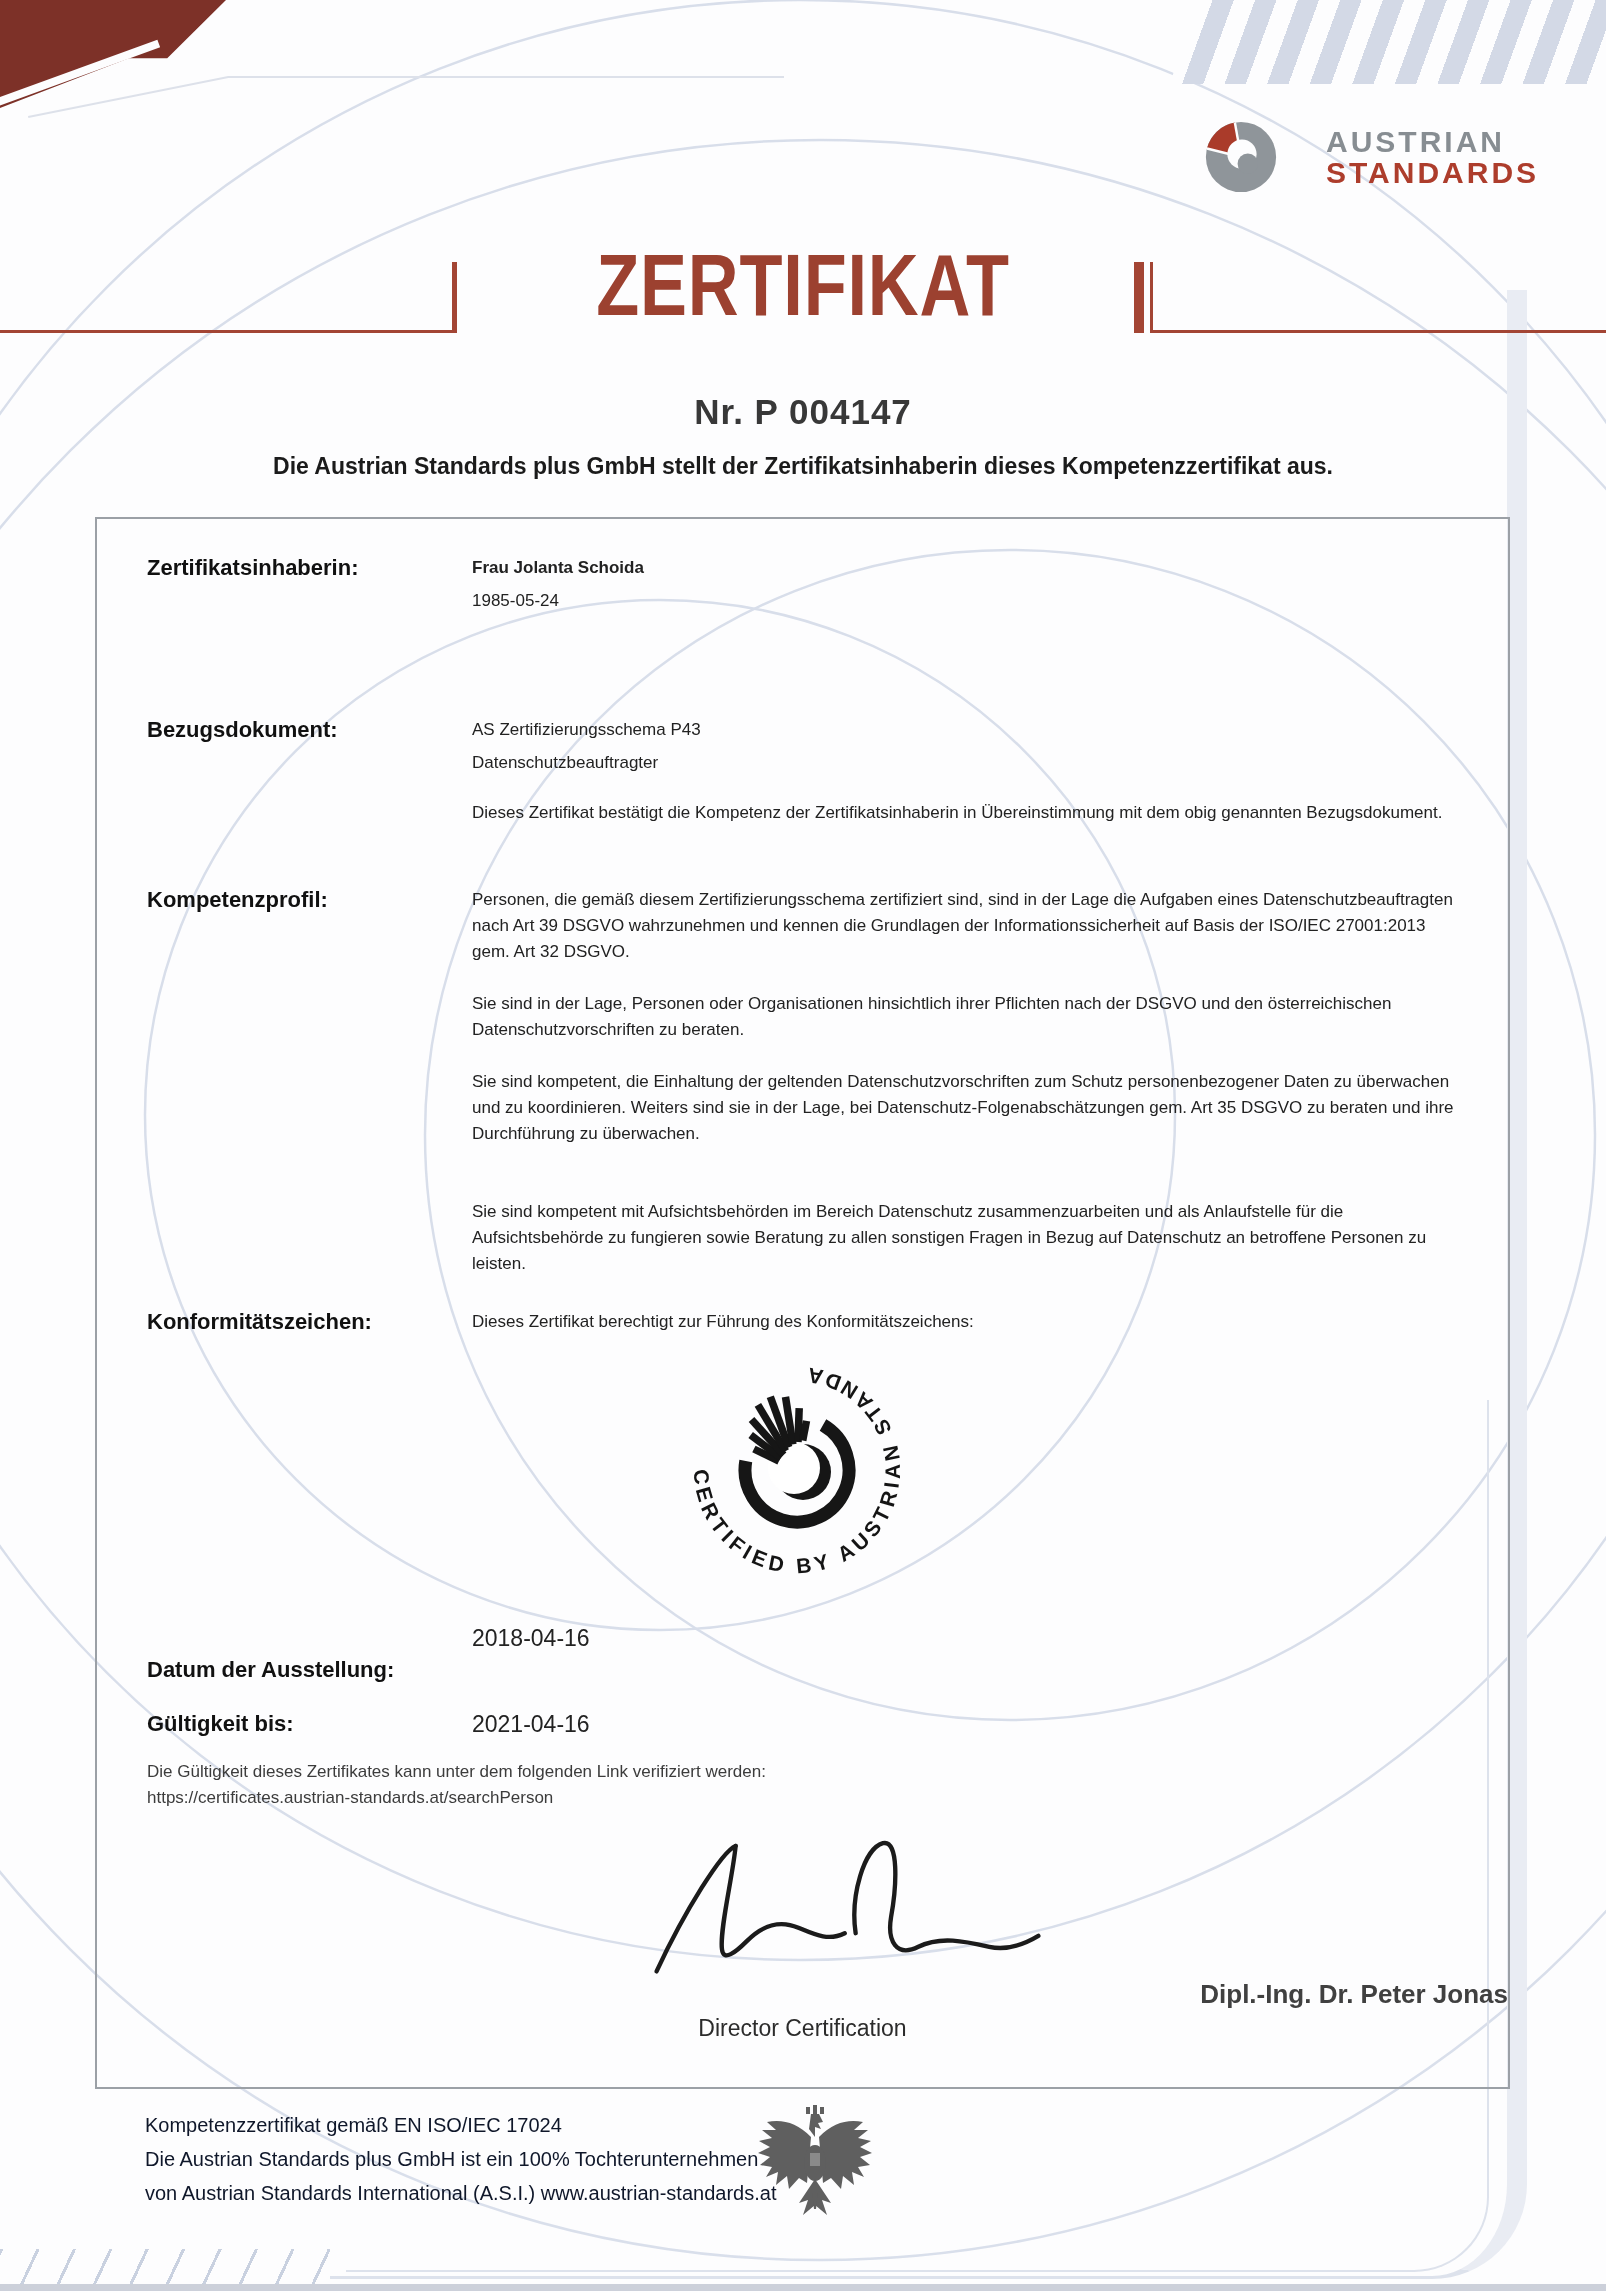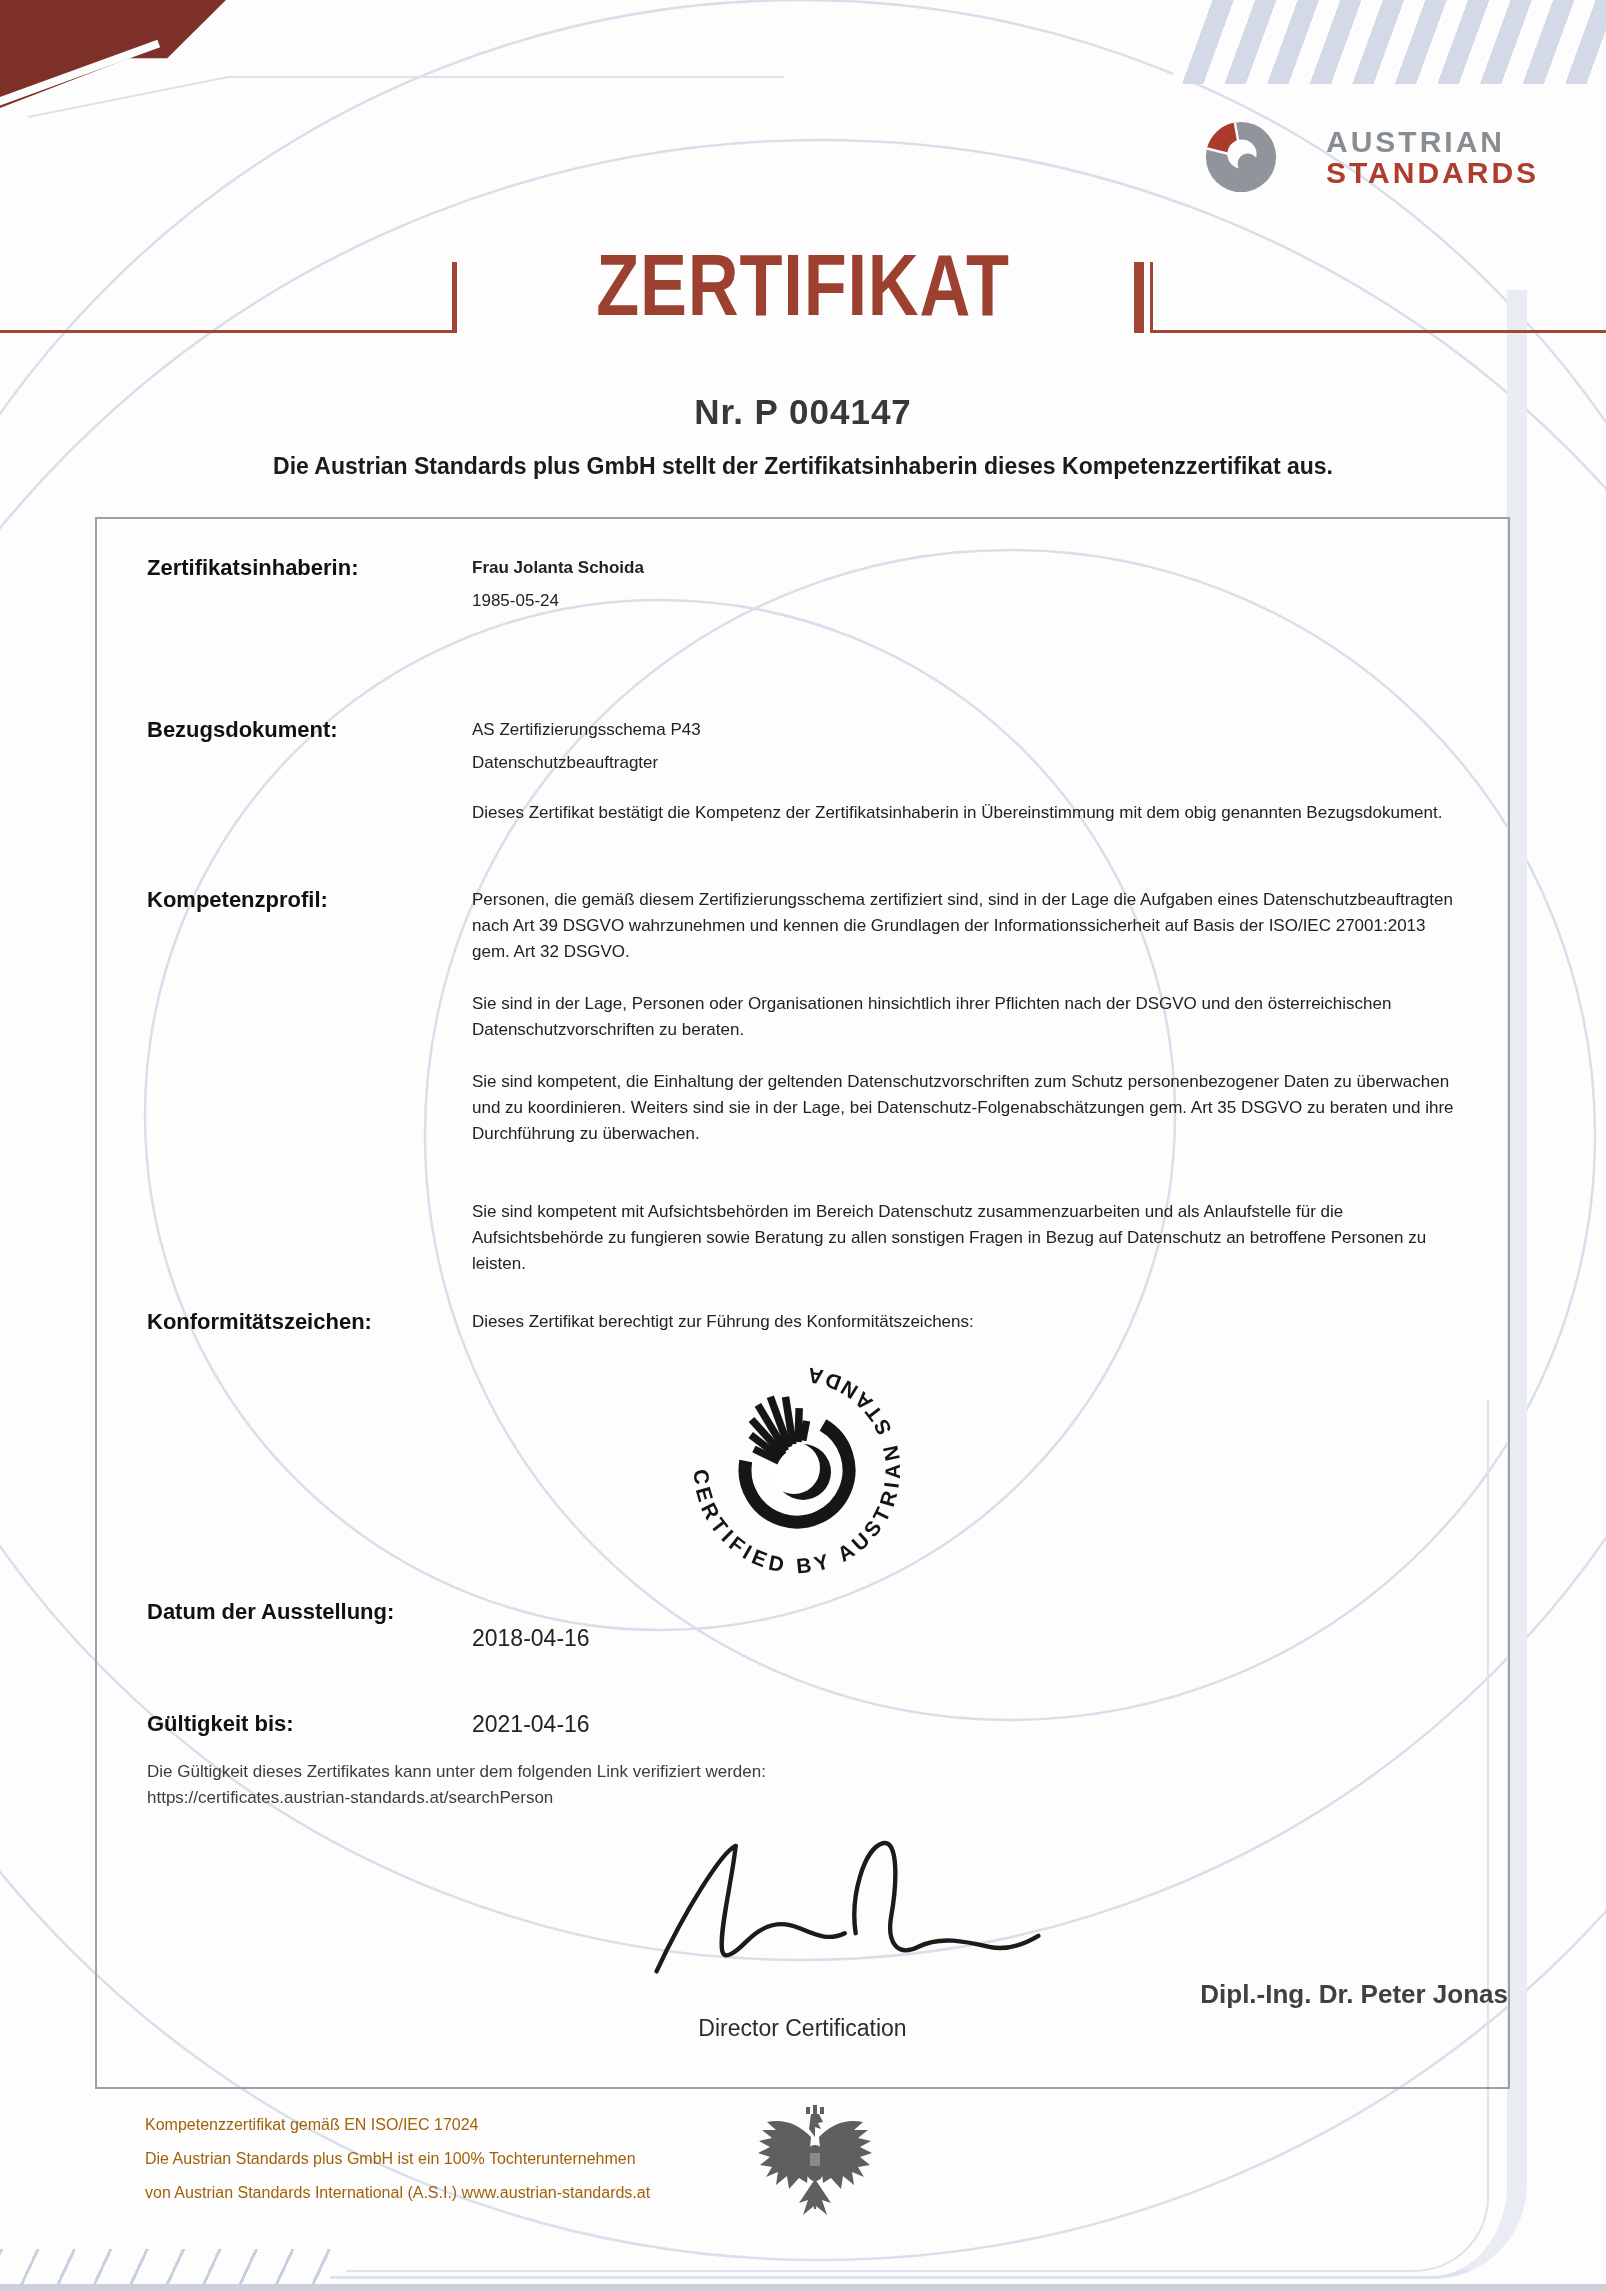--- a/index.html
+++ b/index.html
@@ -52,21 +52,21 @@
     border:2px solid #9ba0a6;z-index:1;}
   .lbl{position:absolute;left:50px;width:310px;font-size:22px;font-weight:bold;color:#111;}
   .val{position:absolute;left:375px;right:48px;font-size:17px;line-height:26px;color:#222;}
   .b{font-weight:bold;}
   .note{position:absolute;left:50px;right:60px;font-size:17px;line-height:26px;color:#3c3c3c;}
   .sig-name{position:absolute;left:0;right:0;text-align:right;font-size:26px;font-weight:bold;color:#404040;}
   .sig-role{position:absolute;left:0;right:0;text-align:center;font-size:23px;color:#2b2b2b;}
   .seal{position:absolute;left:562px;top:808px;}
   .signature{position:absolute;left:535px;top:1316px;}
   
-  .footer{position:absolute;left:145px;top:2108px;font-size:16px;line-height:34px;color:#a16207;z-index:2;}
+  .footer{position:absolute;left:145px;top:2108px;font-size:20px;line-height:34px;color:#0f172a;z-index:2;}
   .eagle{position:absolute;left:755px;top:2104px;z-index:2;}
 </style>
 </head>
 <body>
 
 <div class="page">
 
   <svg class="watermark" width="1606" height="2291" viewBox="0 0 1606 2291">
     <g fill="none" stroke="#ccd4e4" stroke-width="2.5" opacity="0.75">
       <circle cx="660" cy="1115" r="515"></circle>
@@ -148,21 +148,21 @@
         <line x1="-8.2" y1="-22.6" x2="-26.7" y2="-73.3"></line>
         <line x1="-4.1" y1="-25.7" x2="-11.5" y2="-73.1"></line>
         <line x1="1.0" y1="-28.0" x2="2.2" y2="-61.9"></line>
         <line x1="5.7" y1="-29.5" x2="9.5" y2="-49.1"></line>
       </g>
       <text font-family="Liberation Sans, sans-serif" font-size="21" font-weight="bold" letter-spacing="4.5" fill="#141414">
         <textPath href="#sealTextPath">CERTIFIED BY AUSTRIAN STANDARDS</textPath>
       </text>
     </svg>
 
-    <div class="lbl" style="top:1080px">Datum der Ausstellung:</div>
+    <div class="lbl" style="top:1138px">Datum der Ausstellung:</div>
     <div class="val" style="top:1106px;font-size:23px">2018-04-16</div>
     <div class="lbl" style="top:1192px">Gültigkeit bis:</div>
     <div class="val" style="top:1192px;font-size:23px">2021-04-16</div>
 
     <div class="note" style="top:1240px">Die Gültigkeit dieses Zertifikates kann unter dem folgenden Link verifiziert werden:</div>
     <div class="note" style="top:1266px">https://certificates.austrian-standards.at/searchPerson</div>
 
     <svg class="signature" width="420" height="150" viewBox="0 0 300 110">
       <g fill="none" stroke="#1b1b1b" stroke-width="3.2" stroke-linecap="round">
         <path d="M 14,100 C 35,55 62,12 72,8"></path>

